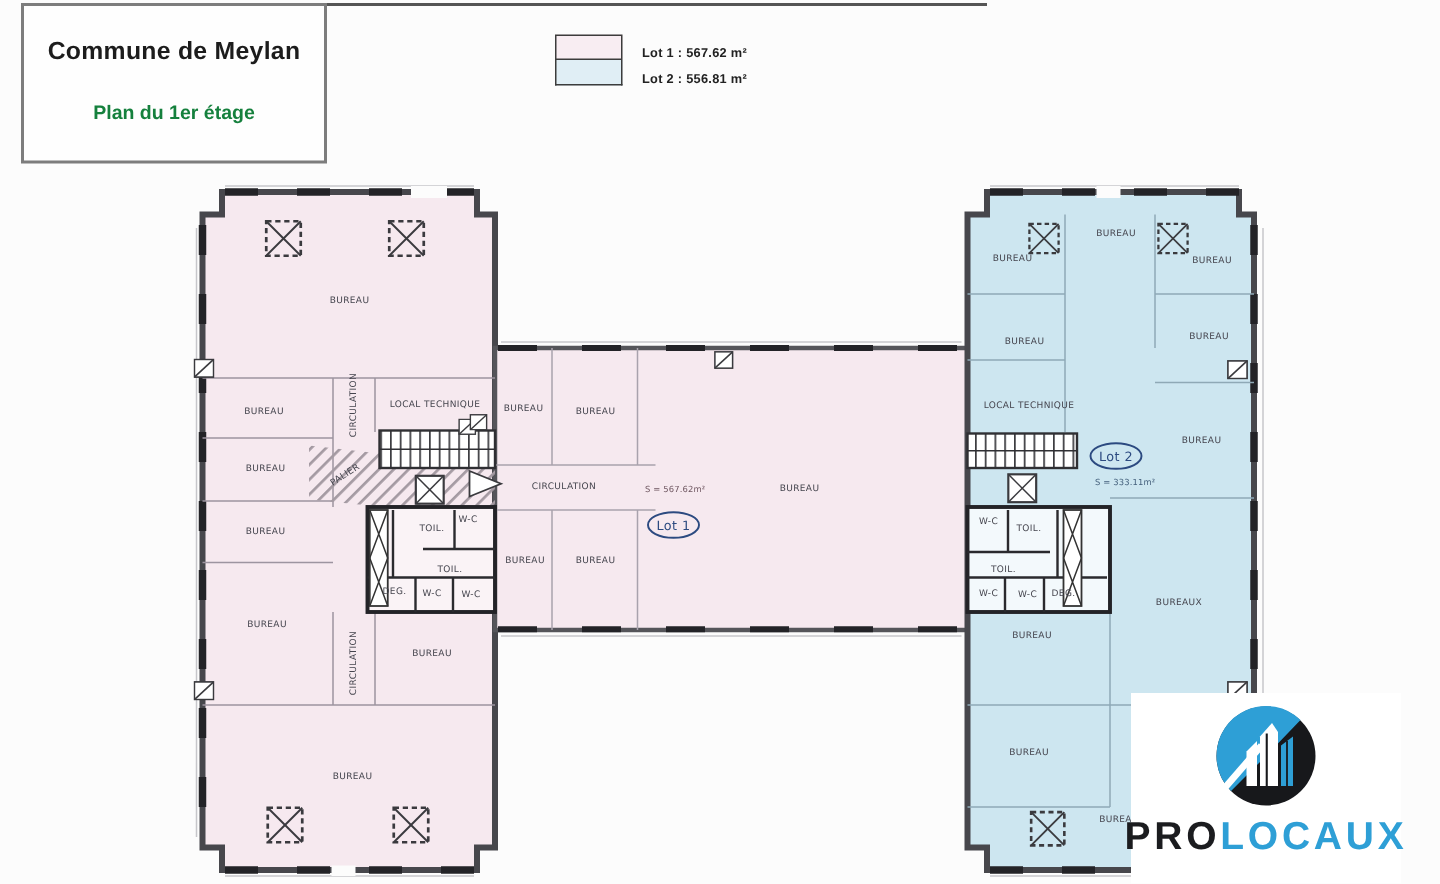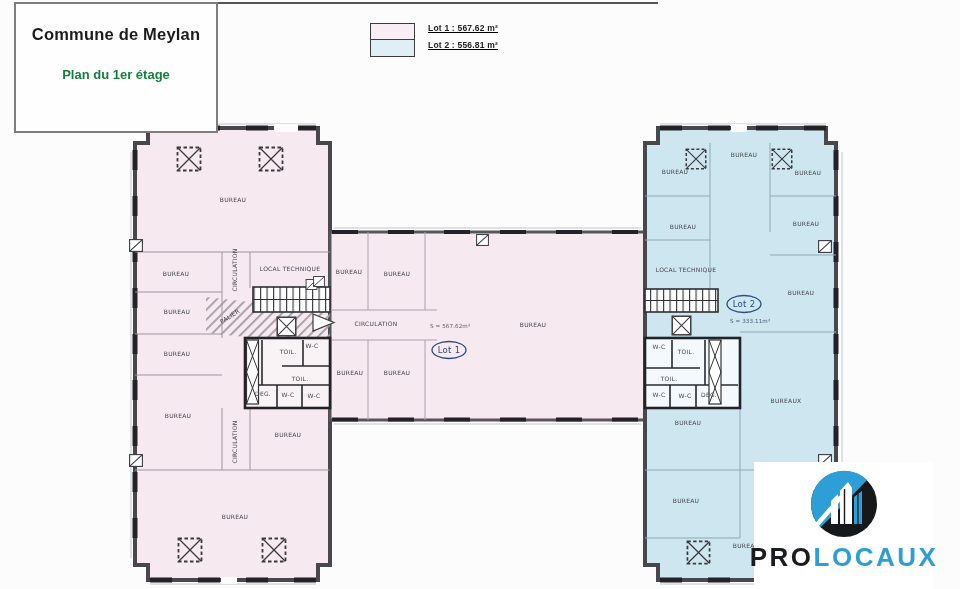--- a/index.html
+++ b/index.html
@@ -1,26 +1,26 @@
 <!DOCTYPE html>
 <html><head>
 <meta charset="utf-8">
 <style>
   html,body{margin:0;padding:0;}
   body{width:960px;height:589px;background:#fcfcfc;position:relative;overflow:hidden;
        font-family:"Liberation Sans", sans-serif;}
   
-  .titleblock{position:absolute;left:14px;top:2px;width:204px;height:131px;background:#fefefe;
+  .titleblock{position:absolute;left:14px;top:2px;width:204px;height:107px;background:#fefefe;
               border:2px solid #7d7d7d;box-sizing:border-box;text-align:center;}
   .tb1{margin-top:21px;font-size:16.5px;font-weight:600;color:#1c1c1c;letter-spacing:.2px;}
   .tb2{margin-top:23px;font-size:13px;font-weight:600;color:#15803d;}
   .topline{position:absolute;left:216px;top:2px;width:442px;height:2px;background:#555;}
   
   .legend{position:absolute;left:370px;top:23px;}
-  .legend-row{display:flex;align-items:flex-start;height:17px;text-decoration:underline;}
+  .legend-row{display:flex;align-items:flex-end;height:17px;}
   .swatch{width:45px;height:17px;border:1.5px solid #3c3c3c;box-sizing:border-box;background:#fff;}
   .legend-row.second .swatch{border-top:none;}
   .legend-label{margin-left:13px;font-size:8.5px;font-weight:700;color:#222;letter-spacing:.2px;}
   
   .plan-svg{position:absolute;left:0;top:0;}
   .plan-svg text{font-family:"DejaVu Sans","Liberation Sans",sans-serif;}
   .room-label{font-size:6px;fill:#45454e;letter-spacing:.25px;text-anchor:middle;}
   .area-label{font-size:5.6px;letter-spacing:.1px;}
   .area1{fill:#6e5660;}
   .area2{fill:#44607c;}

